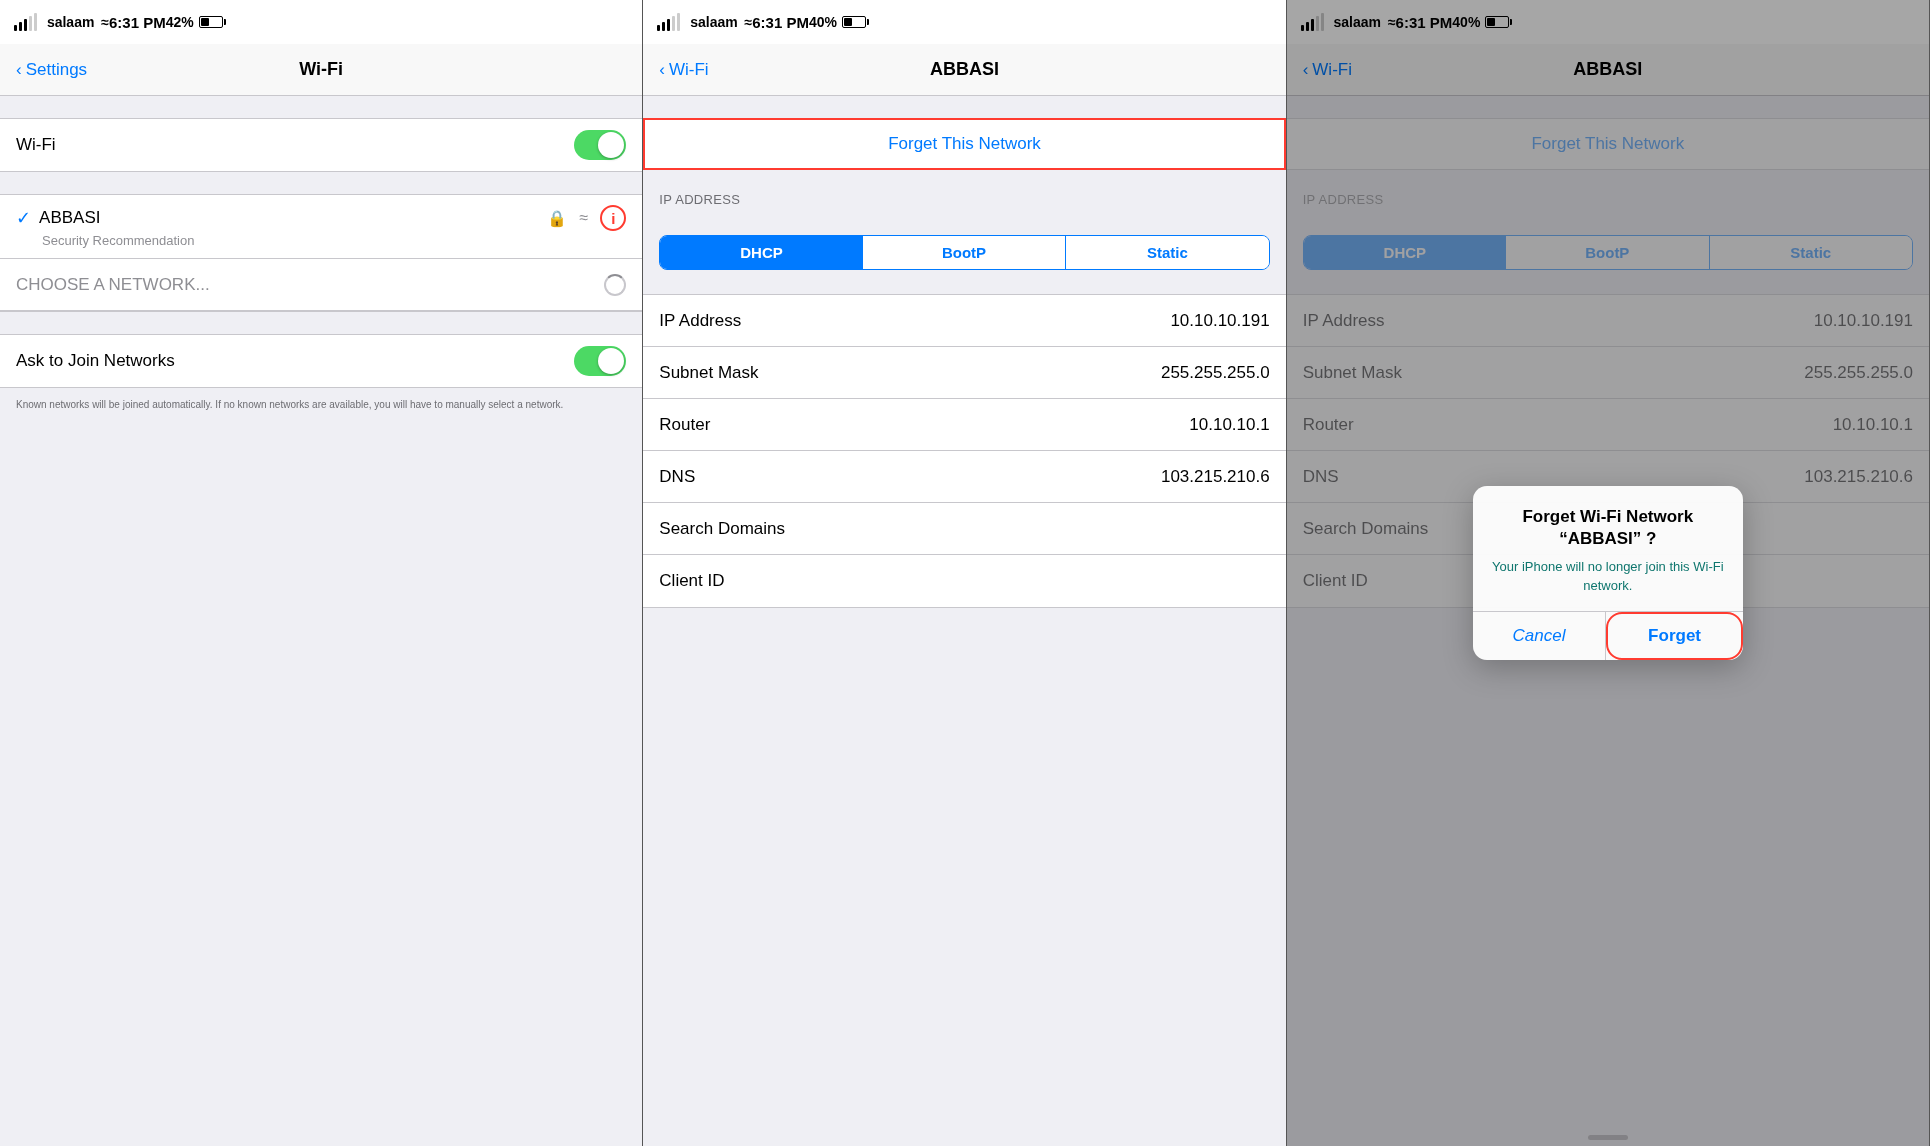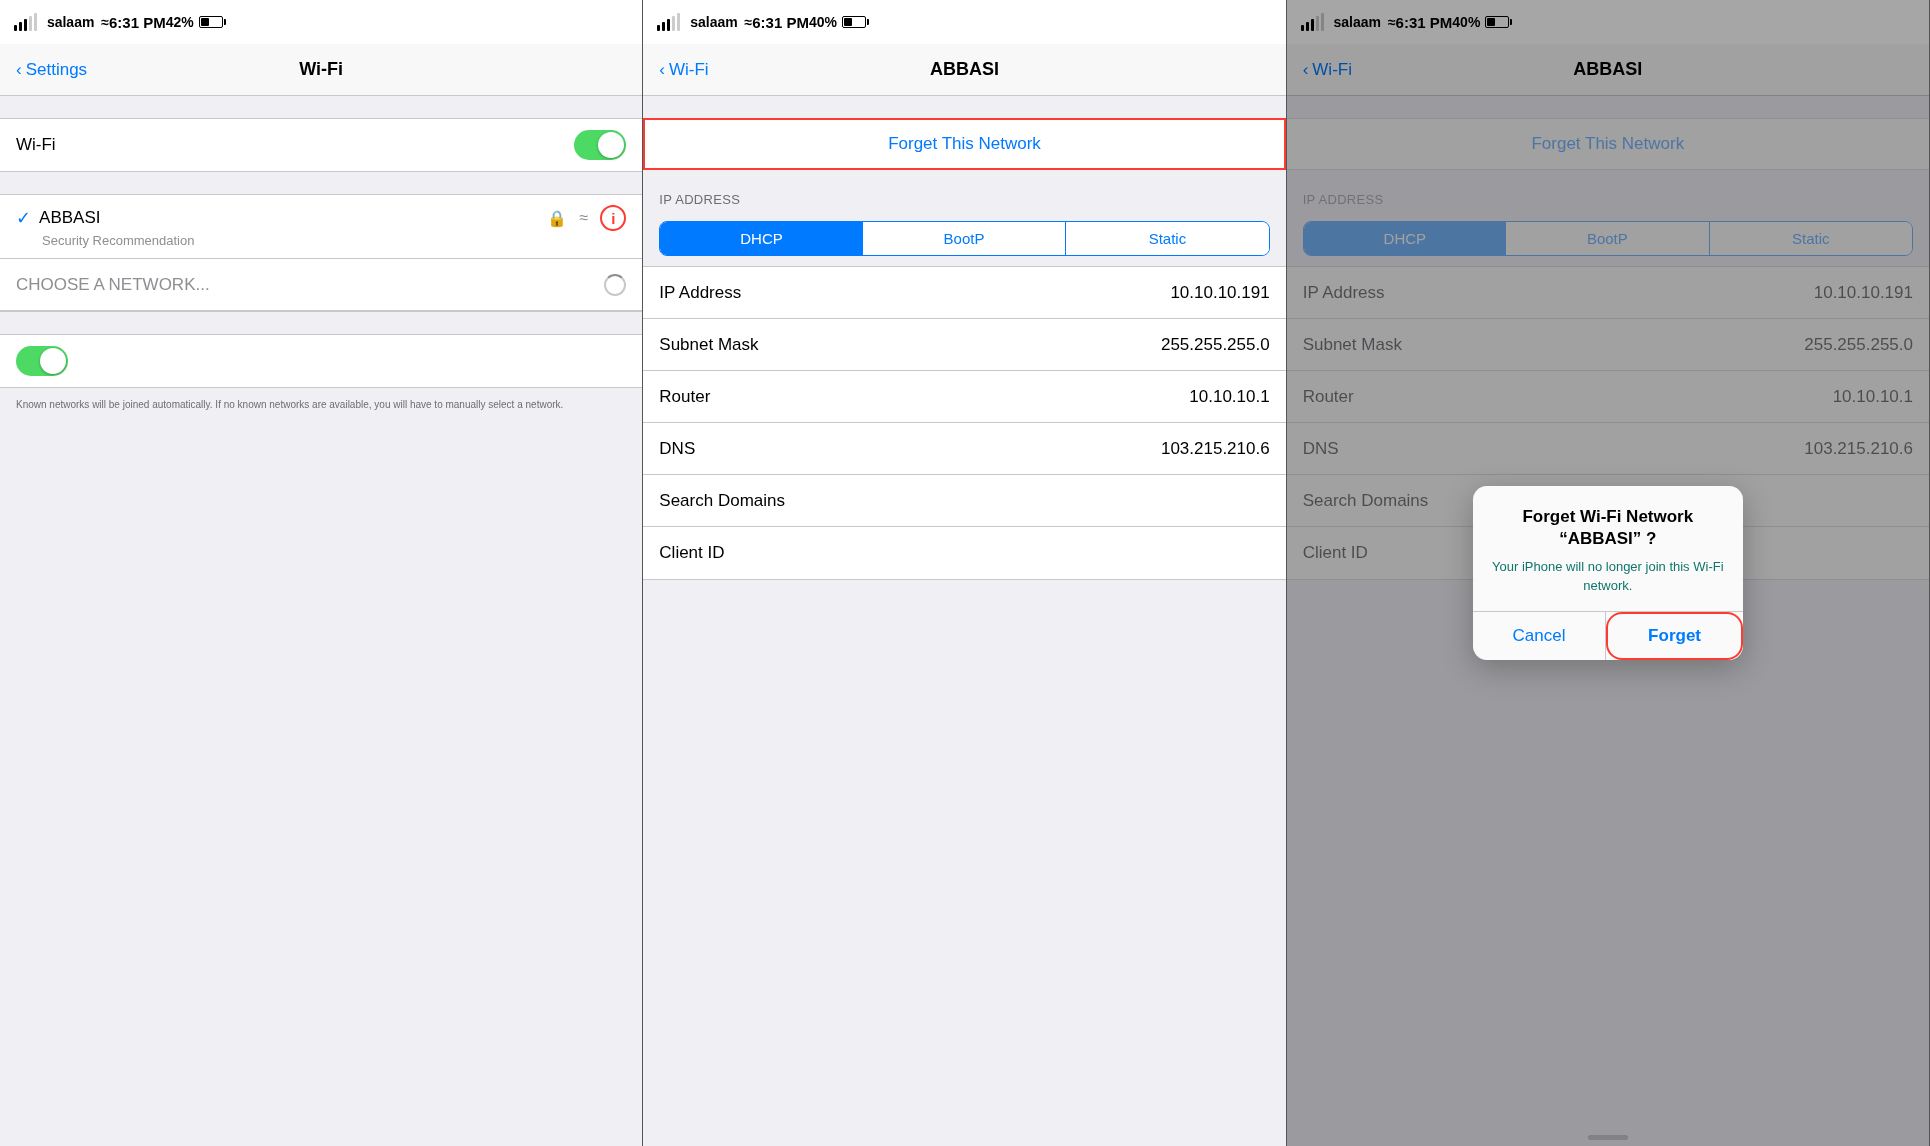--- a/index.html
+++ b/index.html
@@ -161,24 +161,25 @@
       color: #6d6d72;
       line-height: 1.4;
     }
 
     
     .spacer { height: 22px; }
 
     
     .segment-control {
       display: flex;
-      margin: 10px 16px;
+      margin: 24px 16px;
       border-radius: 8px;
       overflow: hidden;
       border: 1px solid #007aff;
+      font-weight: bold;
     }
     .segment-btn {
       flex: 1;
       text-align: center;
       padding: 8px 0;
       font-size: 15px;
       cursor: pointer;
     }
     .segment-btn.active {
       background: #007aff;
@@ -265,21 +266,21 @@
     .dialog-btn {
       flex: 1;
       padding: 12px 0;
       font-size: 17px;
       color: #007aff;
       text-align: center;
       cursor: pointer;
       background: transparent;
       border: none;
     }
-    .dialog-btn.cancel { font-weight: 400; }
+    .dialog-btn.cancel { font-weight: 400; font-style: italic; }
     .dialog-btn.forget-confirm { font-weight: 700; border-radius: 16px; }
     .dialog-btn:first-child { border-right: 1px solid #c8c7cc; }
 
     
     .home-indicator {
       position: absolute;
       bottom: 6px;
       left: 50%;
       transform: translateX(-50%);
       width: 40px; height: 5px;
@@ -368,20 +369,21 @@
     <div class="choose-network-row">
       <span class="choose-label">CHOOSE A NETWORK...</span>
       <div class="spinner"></div>
     </div>
 
   </div>
 
   <div class="spacer"></div>
   <div class="table-group">
     <div class="table-row" style="border-bottom:none;">
+      <span class="row-label">Ask to Join Networks</span>
       <div class="toggle on">
         <div class="toggle-knob"></div>
       </div>
     </div>
   </div>
   <div class="desc-text">Known networks will be joined automatically. If no known networks are available, you will have to manually select a network.</div>
 </div>
 
 <div class="phone-panel">
 

